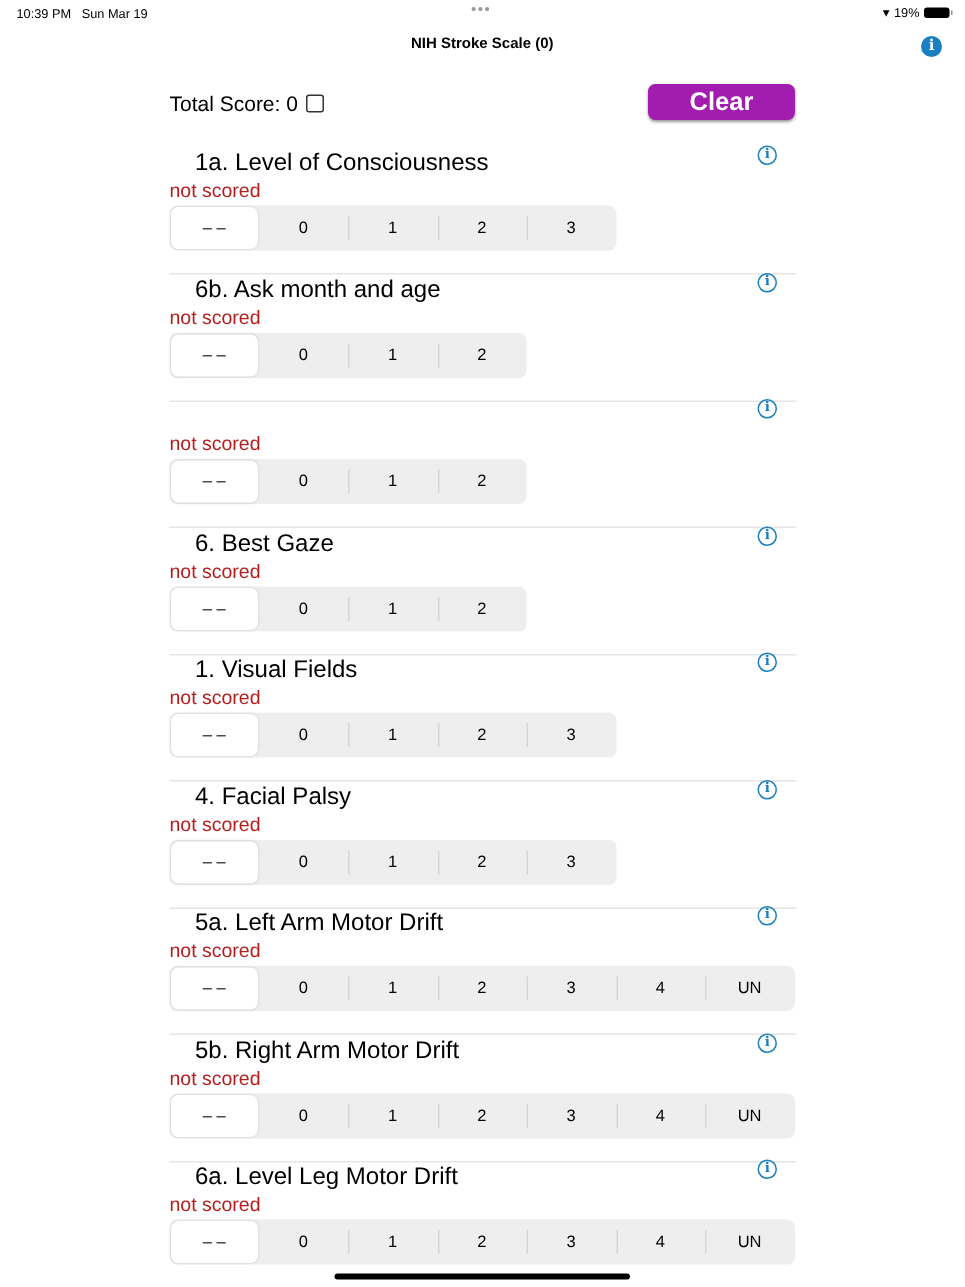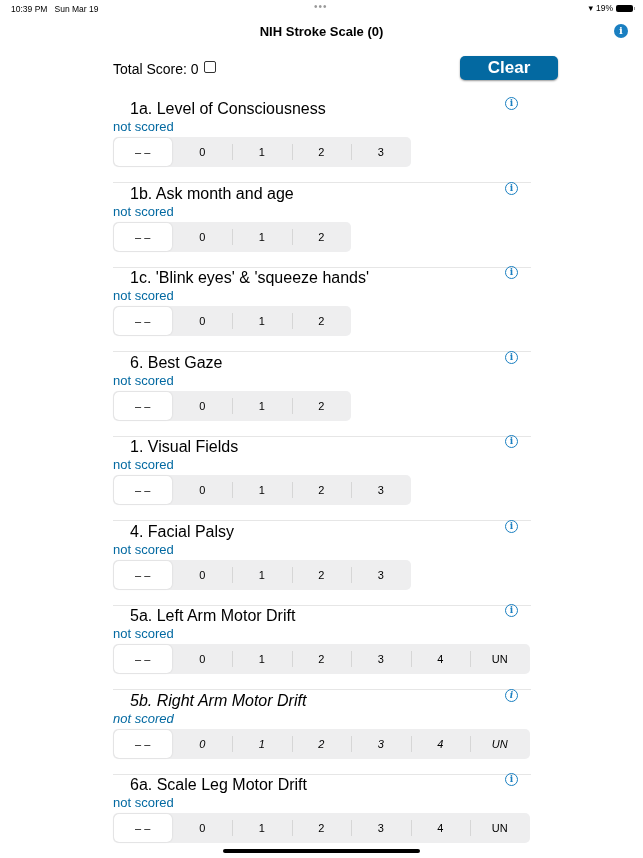--- a/index.html
+++ b/index.html
@@ -3,29 +3,29 @@
 <meta charset="utf-8">
 <style>
   html, body { margin:0; padding:0; }
   body { width:643px; height:858px; background:#ffffff; font-family:"Liberation Sans", sans-serif; color:#000; position:relative; overflow:hidden; }
   .status { position:absolute; top:0; left:0; right:0; height:16px; font-size:8.5px; color:#000; }
   .status .time { position:absolute; left:11px; top:4px; }
   .status .dots { position:absolute; left:314px; top:1px; font-size:10px; color:#999; letter-spacing:1px; }
   .status .right { position:absolute; right:10px; top:3px; display:flex; align-items:center; gap:3px; }
   .battery { width:17px; height:7px; background:#000; border-radius:2px; position:relative; }
   .battery:after { content:""; position:absolute; right:-2px; top:2px; width:1px; height:3px; background:#999; }
-  .navtitle { position:absolute; top:24px; left:0; right:0; text-align:center; font-size:13px; font-weight:bold; }
+  .navtitle { position:absolute; top:24px; left:0; right:0; text-align:center; font-size:10px; font-weight:bold; }
   .nav-info { position:absolute; left:614px; top:24px; width:14px; height:14px; border-radius:50%; background:#1a7fc1; color:#fff; font-size:10px; font-weight:bold; font-family:"DejaVu Serif", serif; text-align:center; line-height:14px; }
   .content { position:absolute; left:113px; top:0; width:418px; }
-  .total { position:absolute; left:0; top:61px; font-size:14px; display:flex; align-items:flex-start; }
+  .total { position:absolute; left:0; top:61px; font-size:14px; display:flex; align-items:center; }
   .checkbox { display:inline-block; width:10px; height:10px; border:1.3px solid #333; border-radius:2px; margin-left:5px; }
-  .clear { position:absolute; left:319px; top:56px; width:98px; height:24px; background:#0369a1; color:#fff; font-weight:bold; font-size:17px; border-radius:5px; text-align:center; line-height:24px; box-shadow:0 1px 2px rgba(0,0,0,0.4);margin-left:28px; }
+  .clear { position:absolute; left:319px; top:56px; width:98px; height:24px; background:#a21caf; color:#fff; font-weight:bold; font-size:17px; border-radius:5px; text-align:center; line-height:24px; box-shadow:0 1px 2px rgba(0,0,0,0.4); }
   .item { position:absolute; left:0; width:418px; height:84px; border-bottom:1px solid #e6e6e6; }
   .item .title { position:absolute; left:0; top:2px; font-size:16px;margin-left:17px; }
-  .item .sub { position:absolute; left:0; top:21px; font-size:13px; color:#0369a1; }
+  .item .sub { position:absolute; left:0; top:21px; font-size:13px; color:#b91c1c; }
   .item .info { position:absolute; left:392px; top:-1px; width:11px; height:11px; border:1.4px solid #1a7fc1; border-radius:50%; color:#1a7fc1; font-size:9px; font-weight:bold; font-family:"DejaVu Serif", serif; text-align:center; line-height:11px; }
   .seg { position:absolute; left:0; top:39px; height:30px; background:#eeeeef; border-radius:5px; display:flex; }
   .seg .s { width:59.5px; height:30px; text-align:center; line-height:30px; font-size:11px; position:relative; }
   .seg .s + .s:before { content:""; position:absolute; left:0; top:7px; height:16px; width:1px; background:#d6d6d6; }
   .seg .s.sel { background:#fff; border-radius:5px; box-shadow:0 0 2px rgba(0,0,0,0.15); margin:1px; height:28px; line-height:28px; width:57.5px; }
   .seg .s.sel + .s:before { display:none; }
   .home { position:absolute; left:223px; top:849px; width:197px; height:4px; background:#000; border-radius:3px; }
 </style>
 </head>
 <body>
@@ -55,32 +55,31 @@
      <div class="sub">not scored</div>
      <div class="seg">
         <div class="s sel">– –</div>
         <div class="s">0</div>
         <div class="s">1</div>
         <div class="s">2</div>
         <div class="s">3</div>
       </div>
     </div>
     <div class="item" style="top: 182.5px;">
-      <div class="title">1b. Ask month and age</div>
+      <div class="title">6b. Ask month and age</div>
      <div class="info">i</div>
      <div class="sub">not scored</div>
      <div class="seg">
         <div class="s sel">– –</div>
         <div class="s">0</div>
         <div class="s">1</div>
         <div class="s">2</div>
       </div>
     </div>
     <div class="item" style="top: 267px;">
-      <div class="title">1c. 'Blink eyes' &amp; 'squeeze hands'</div>
      <div class="info">i</div>
      <div class="sub">not scored</div>
      <div class="seg">
         <div class="s sel">– –</div>
         <div class="s">0</div>
         <div class="s">1</div>
         <div class="s">2</div>
       </div>
     </div>
     <div class="item" style="top: 351.5px;">
@@ -125,36 +124,36 @@
      <div class="seg">
         <div class="s sel">– –</div>
         <div class="s">0</div>
         <div class="s">1</div>
         <div class="s">2</div>
         <div class="s">3</div>
         <div class="s">4</div>
         <div class="s">UN</div>
       </div>
     </div>
-    <div class="item" style="top: 689.5px; font-style: italic;">
+    <div class="item" style="top: 689.5px;">
       <div class="title">5b. Right Arm Motor Drift</div>
      <div class="info">i</div>
      <div class="sub">not scored</div>
      <div class="seg">
         <div class="s sel">– –</div>
         <div class="s">0</div>
         <div class="s">1</div>
         <div class="s">2</div>
         <div class="s">3</div>
         <div class="s">4</div>
         <div class="s">UN</div>
       </div>
     </div>
     <div class="item" style="top: 774px;">
-      <div class="title">6a. Scale Leg Motor Drift</div>
+      <div class="title">6a. Level Leg Motor Drift</div>
      <div class="info">i</div>
      <div class="sub">not scored</div>
      <div class="seg">
         <div class="s sel">– –</div>
         <div class="s">0</div>
         <div class="s">1</div>
         <div class="s">2</div>
         <div class="s">3</div>
         <div class="s">4</div>
         <div class="s">UN</div>

